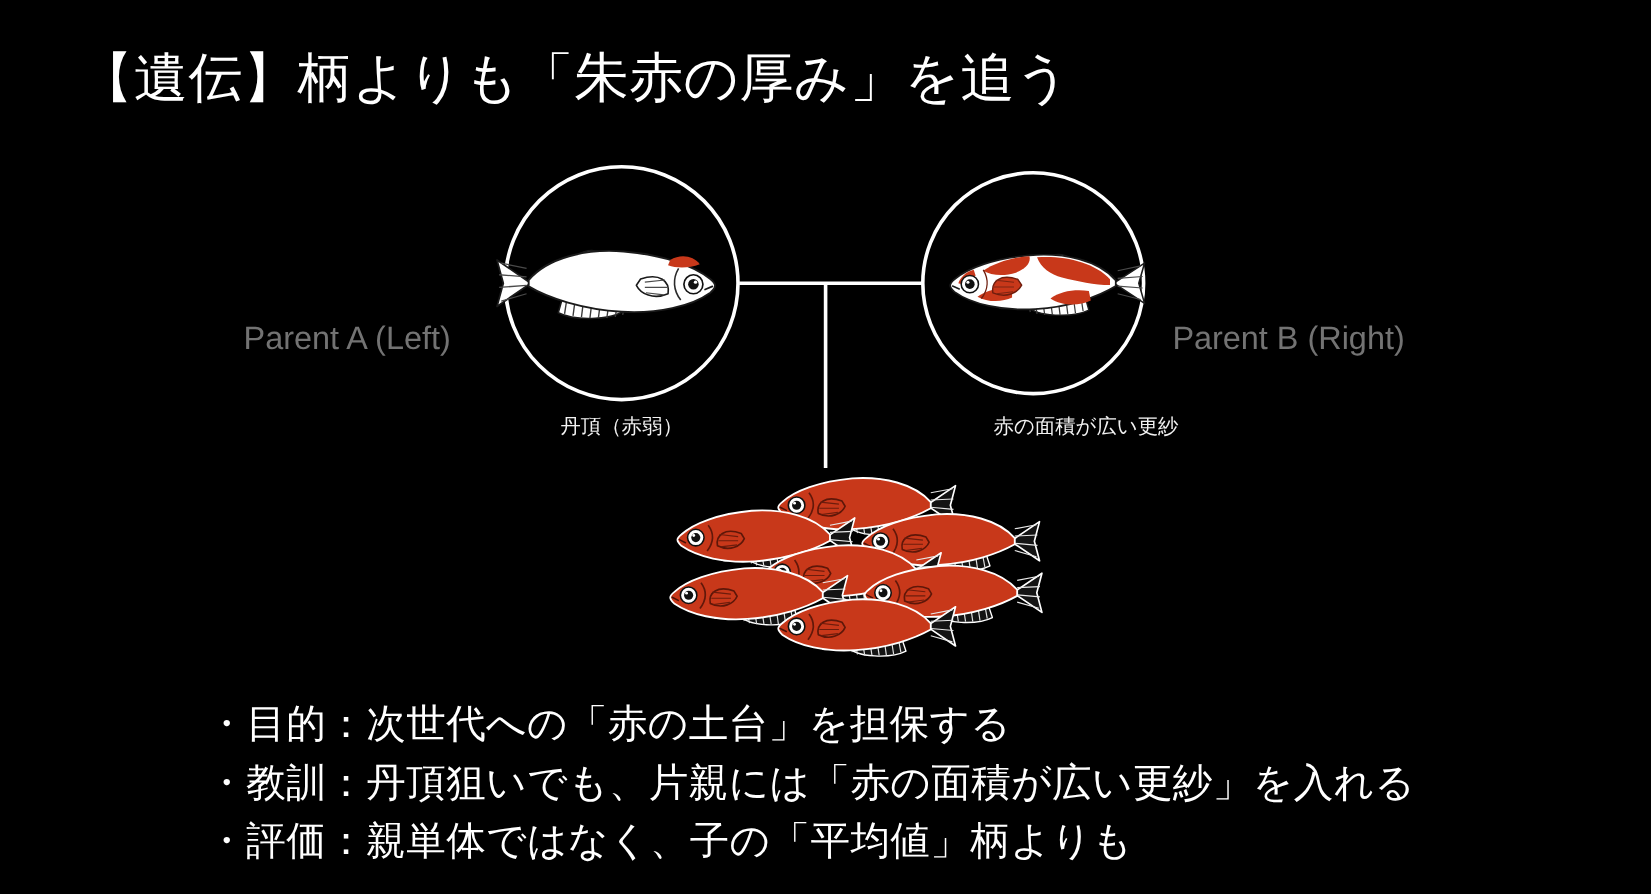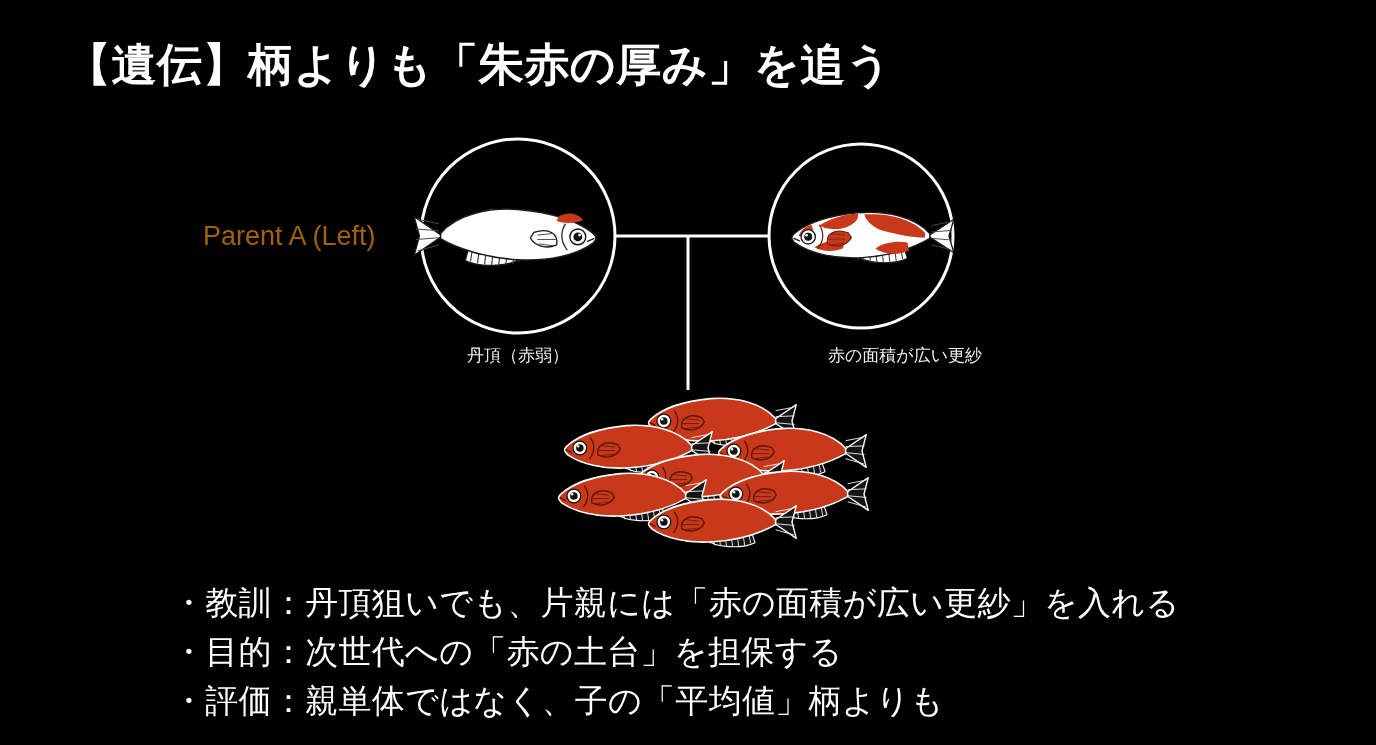--- a/index.html
+++ b/index.html
@@ -22,42 +22,43 @@
     background: #000000;
   }
 
   
   #title {
     position: absolute;
     left: 66px;
     top: 36px;
     font-size: 45px;
     line-height: 58px;
-    font-weight: 700;
+    font-weight: 400;
     letter-spacing: 0.5px;
     color: #ffffff;
     white-space: nowrap;
   }
 
   
   #pedigree {
     position: absolute;
     left: 0;
     top: 0;
     width: 1376px;
     height: 745px;
     pointer-events: none;
   }
 
   .parent-label {
     position: absolute;
     font-size: 27px;
     line-height: 32px;
-    color: #a16207;
-    white-space: nowrap;
+    color: #737373;
+    white-space: nowrap;
+    margin-top: 46px;
   }
   #parent-a-label {
     left: 203px;
     top: 220px;
   }
   #parent-b-label {
     left: 977px;
     top: 220px;
   }
 
@@ -257,23 +258,24 @@
       <g transform="translate(784,494) scale(0.86)">
         <use href="#fish-red-left"></use>
       </g>
       <g transform="translate(712,522) scale(0.86)">
         <use href="#fish-red-left"></use>
       </g>
     </g>
   </svg>
 
   <div class="parent-label" id="parent-a-label">Parent A (Left)</div>
+  <div class="parent-label" id="parent-b-label">Parent B (Right)</div>
 
   <div class="parent-caption" id="caption-a">丹頂（赤弱）</div>
   <div class="parent-caption" id="caption-b">赤の面積が広い更紗</div>
 
   <div id="bullets">
+    <div class="bullet">・目的：次世代への「赤の土台」を担保する</div>
     <div class="bullet">・教訓：丹頂狙いでも、片親には「赤の面積が広い更紗」を入れる</div>
-    <div class="bullet">・目的：次世代への「赤の土台」を担保する</div>
     <div class="bullet">・評価：親単体ではなく、子の「平均値」柄よりも</div>
   </div>
 
 </div>
 
 </body></html>

